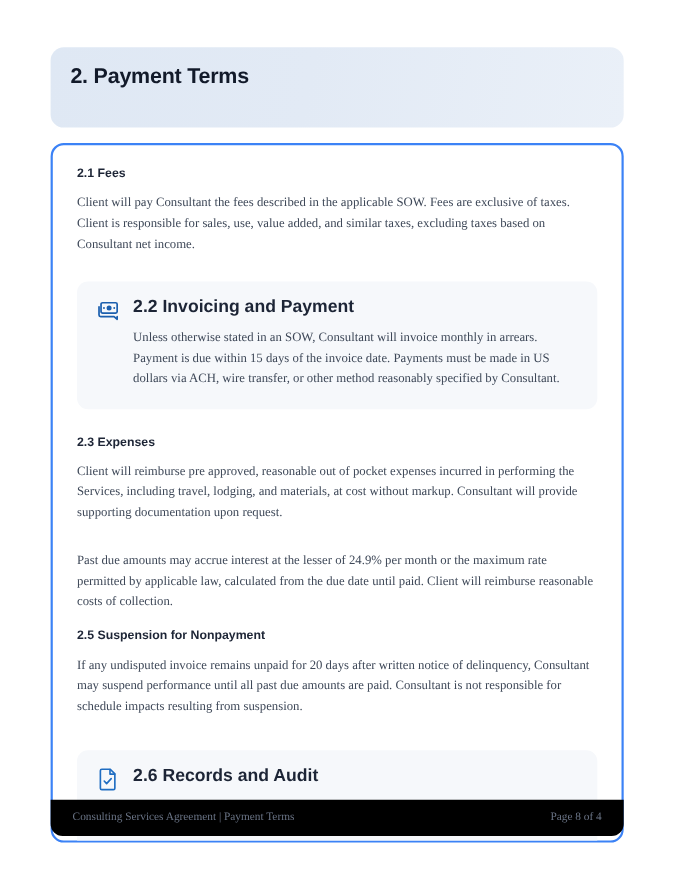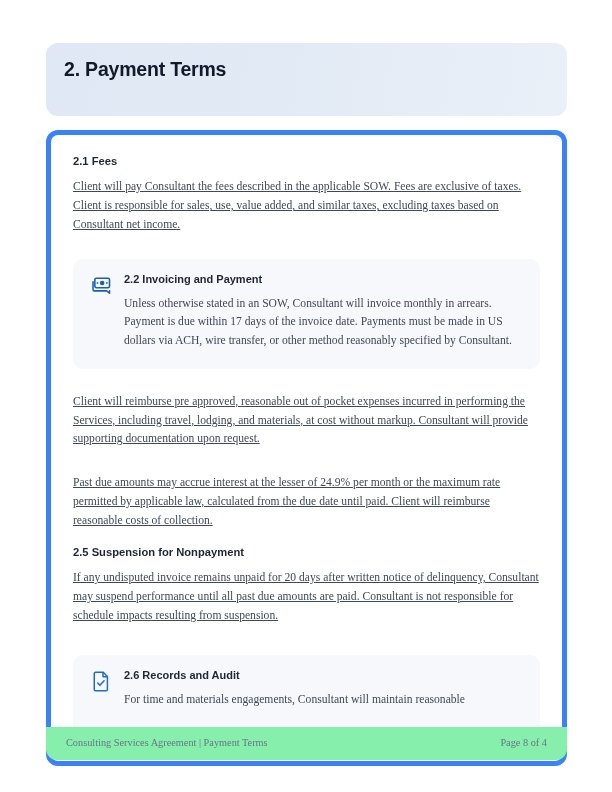--- a/index.html
+++ b/index.html
@@ -52,21 +52,21 @@
   }
 
   
   .content-card {
     position: absolute;
     left: 46px;
     top: 130px;
     width: 521px;
     height: 636px;
     background: #ffffff;
-    border: 5px solid #3b82f6;
+    border: 2px solid #3b82f6;
     border-radius: 12px;
     box-sizing: border-box;
     overflow: hidden;
   }
 
   .card-inner {
     position: absolute;
     left: 0;
     top: 0;
     right: 0;
@@ -85,21 +85,20 @@
     margin: 0;
     line-height: 1.2;
   }
   .sec-body {
     font-family: "Liberation Serif", "DejaVu Serif", serif;
     font-size: 11.6px;
     color: #3e4858;
     line-height: 1.62;
     margin: 10px 0 0 0;
     max-width: 470px;
-    text-decoration: underline;
   }
 
   
   .blk-21 { margin-top: 20px; }
   .blk-23 { margin-top: 24px; }
   .blk-24 { margin-top: 25px; }
   .blk-25 { margin-top: 15px; }
 
   
   .callout {
@@ -118,21 +117,21 @@
   .callout-icon {
     flex: 0 0 auto;
     width: 22px;
     height: 22px;
     margin-top: 1px;
   }
   .callout-icon svg { display: block; }
   .callout-text { flex: 1 1 auto; min-width: 0; }
   .callout-head {
     font-family: "Liberation Sans", "DejaVu Sans", sans-serif;
-    font-size: 11px;
+    font-size: 16px;
     font-weight: bold;
     color: #1d2536;
     margin: 0;
     line-height: 1.25;
   }
   .callout-body {
     font-family: "Liberation Serif", "DejaVu Serif", serif;
     font-size: 11.6px;
     color: #3e4858;
     line-height: 1.62;
@@ -146,21 +145,21 @@
     padding-bottom: 30px;
   }
 
   
   .footer-bar {
     position: absolute;
     left: 46px;
     top: 727px;
     width: 521px;
     height: 33px;
-    background: #86efac;
+    background: #000000;
     border-radius: 0 0 11px 11px;
     box-sizing: border-box;
     display: flex;
     align-items: center;
     justify-content: space-between;
     padding: 0 20px;
   }
   .footer-left, .footer-right {
     font-family: "Liberation Serif", "DejaVu Serif", serif;
     font-size: 10.3px;
@@ -191,26 +190,27 @@
             <svg width="22" height="22" viewBox="0 0 24 24" fill="none" stroke="#1b5fae" stroke-width="1.7" stroke-linecap="round" stroke-linejoin="round">
               <rect x="4.2" y="4.6" width="16" height="10.4" rx="1.6"></rect>
               <circle cx="12.2" cy="9.8" r="2.5" fill="#1b5fae" stroke="none"></circle>
               <circle cx="7.1" cy="9.8" r="0.95" fill="#1b5fae" stroke="none"></circle>
               <circle cx="17.3" cy="9.8" r="0.95" fill="#1b5fae" stroke="none"></circle>
               <path d="M2.2 8.6 v8.2 a1.6 1.6 0 0 0 1.6 1.6 h13.3 l3.1 2.6 v-2.6"></path>
             </svg>
           </span>
           <div class="callout-text">
             <h3 class="callout-head">2.2 Invoicing and Payment</h3>
-            <p class="callout-body">Unless otherwise stated in an SOW, Consultant will invoice monthly in arrears. Payment is due within 17 days of the invoice date. Payments must be made in US dollars via ACH, wire transfer, or other method reasonably specified by Consultant.</p>
+            <p class="callout-body">Unless otherwise stated in an SOW, Consultant will invoice monthly in arrears. Payment is due within 15 days of the invoice date. Payments must be made in US dollars via ACH, wire transfer, or other method reasonably specified by Consultant.</p>
           </div>
         </div>
       </div>
 
       <div class="sec blk-23">
+        <h2 class="sec-head">2.3 Expenses</h2>
         <p class="sec-body">Client will reimburse pre approved, reasonable out of pocket expenses incurred in performing the Services, including travel, lodging, and materials, at cost without markup. Consultant will provide supporting documentation upon request.</p>
       </div>
 
       <div class="sec blk-24">
         <p class="sec-body">Past due amounts may accrue interest at the lesser of 24.9% per month or the maximum rate permitted by applicable law, calculated from the due date until paid. Client will reimburse reasonable costs of collection.</p>
       </div>
 
       <div class="sec blk-25">
         <h2 class="sec-head">2.5 Suspension for Nonpayment</h2>
         <p class="sec-body">If any undisputed invoice remains unpaid for 20 days after written notice of delinquency, Consultant may suspend performance until all past due amounts are paid. Consultant is not responsible for schedule impacts resulting from suspension.</p>

